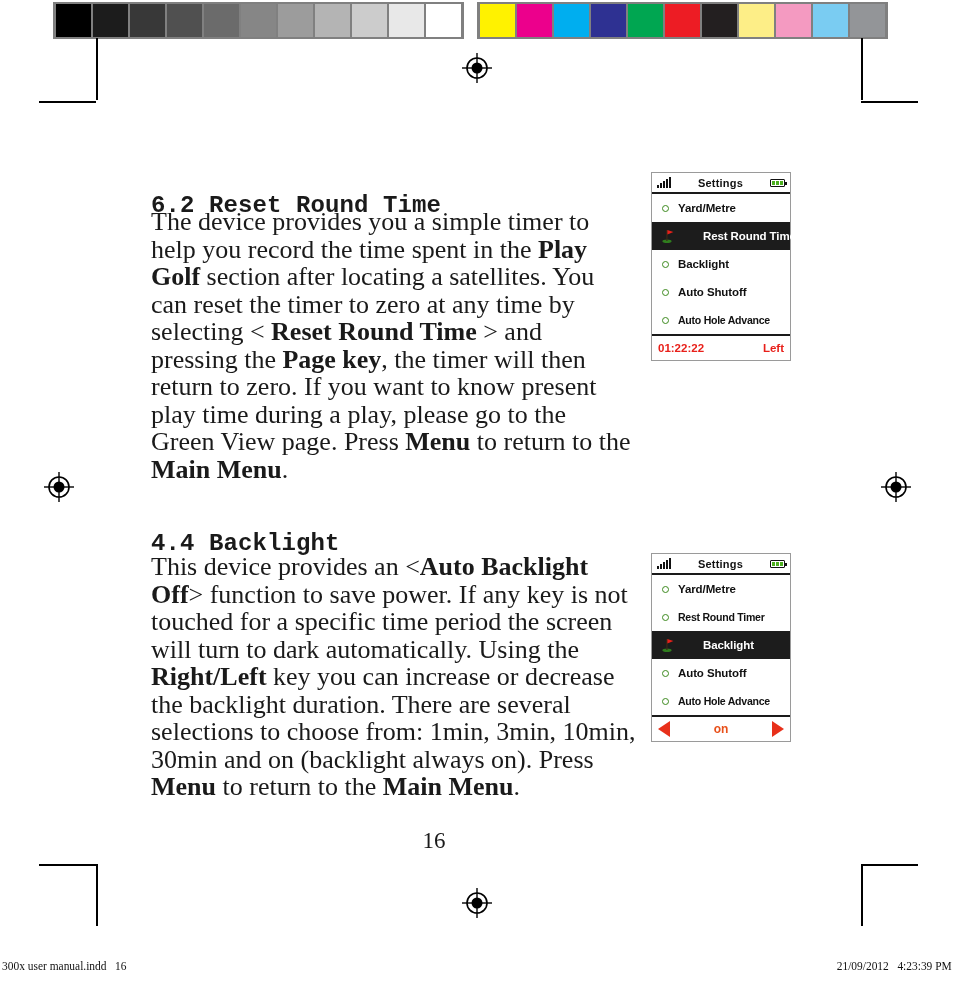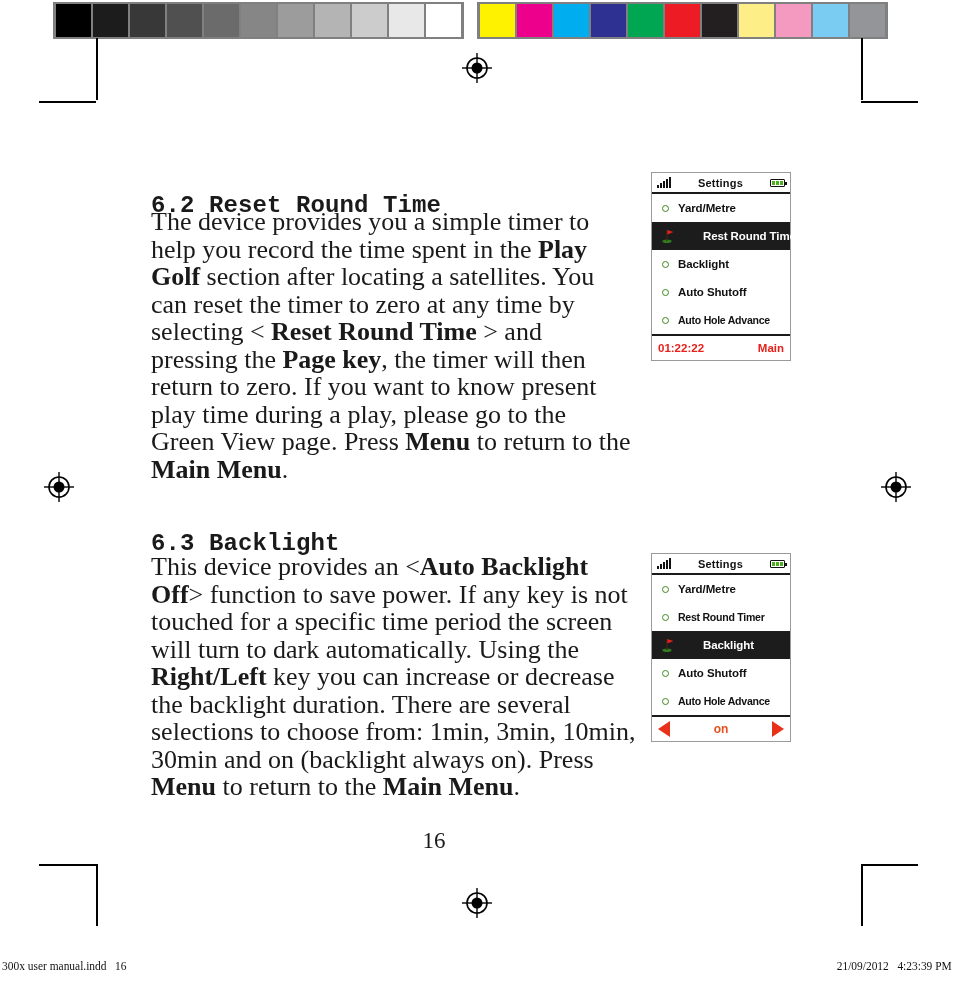--- a/index.html
+++ b/index.html
@@ -323,21 +323,21 @@
 <div class="crop-line crop-v" style="left:96px; top:864px;"></div>
 <div class="crop-line crop-h" style="left:861px; top:864px;"></div>
 <div class="crop-line crop-v" style="left:861px; top:864px;"></div>
 
 <div id="content-area">
 
   <h2 class="section-heading" style="left:151px; top:172px;">6.2 Reset Round Time</h2>
 
   <div class="body-text" style="left:151px; top:208px;">The device provides you a simple timer to help you record the time spent in the <b>Play Golf</b> section after locating a satellites. You can reset the timer to zero at any time by selecting &lt; <b>Reset Round Time</b> &gt; and pressing the <b>Page key</b>, the timer will then return to zero. If you want to know present play time during a play, please go to the Green View page. Press <b>Menu</b> to return to the <b>Main Menu</b>.</div>
 
-  <h2 class="section-heading" style="left:151px; top:510px;">6.3 Backlight</h2>
+  <h2 class="section-heading" style="left:151px; top:510px;">4.4 Backlight</h2>
 
   <div class="body-text" style="left:151px; top:553px; width:495px;">This device provides an &lt;<b>Auto Backlight Off</b>&gt; function to save power. If any key is not touched for a specific time period the screen will turn to dark automatically. Using the <b>Right/Left</b> key you can increase or decrease the backlight duration. There are several selections to choose from: 1min, 3min, 10min, 30min and on (backlight always on). Press <b>Menu</b> to return to the <b>Main Menu</b>.</div>
 
   <div class="device-screen" style="left:651px; top:172px;">
     <div class="dev-header">
       <div class="signal-icon">
         <i></i>
           <i></i>
           <i></i>
           <i></i>
@@ -373,21 +373,21 @@
           <span class="bullet-icon"></span>
           <span class="dev-label">Auto Shutoff</span>
         </div>
         <div class="dev-row">
           <span class="bullet-icon"></span>
           <span class="dev-label squeeze">Auto Hole Advance</span>
         </div>
       </div>
     <div class="dev-footer">
       <div class="dev-footer-text">01:22:22</div>
-      <div class="dev-footer-text">Main</div>
+      <div class="dev-footer-text">Left</div>
     </div>
   </div>
 
   <div class="device-screen" style="left:651px; top:553px;">
     <div class="dev-header">
       <div class="signal-icon">
         <i></i>
           <i></i>
           <i></i>
           <i></i>

